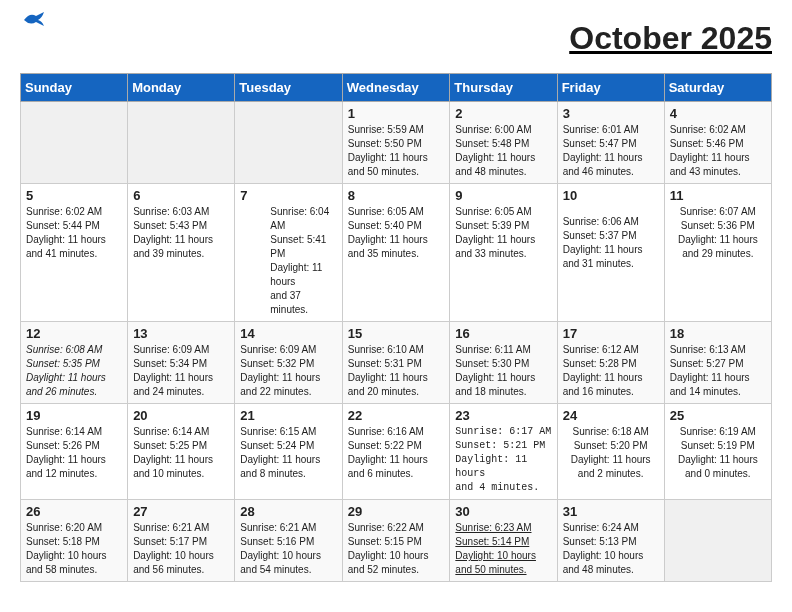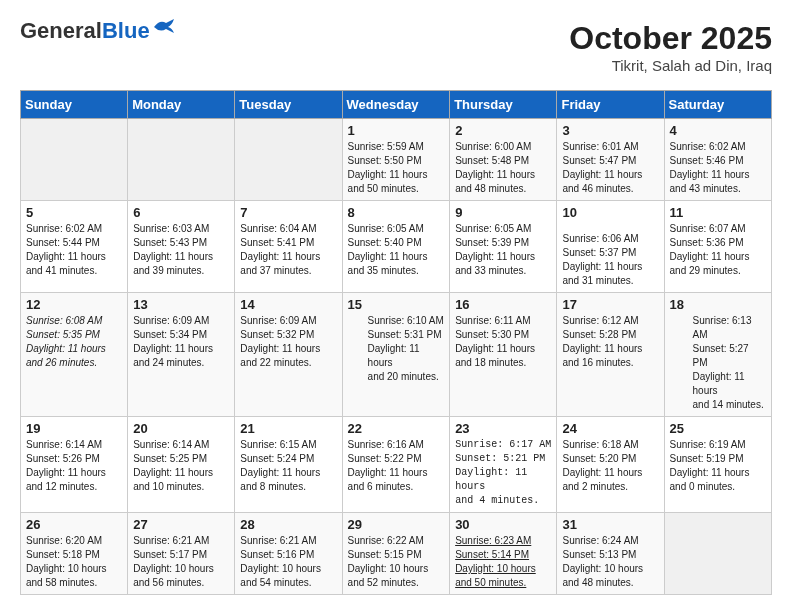--- a/index.html
+++ b/index.html
@@ -23,21 +23,22 @@
     }
     .logo-text {
       font-size: 22px;
       font-weight: bold;
       color: #1a1a1a;
       line-height: 1;
     }
     .logo-general { color: #333; }
     .logo-blue { color: #1565c0; }
     .title-block {
-      text-align: right;
+      text-align: left;
+      text-decoration: underline;
     }
     .title-block h1 {
       font-size: 32px;
       font-weight: bold;
       color: #222;
     }
     .title-block .subtitle {
       font-size: 15px;
       color: #444;
     }
@@ -82,32 +83,28 @@
       color: #222;
     }
     .empty { background: #f0f0f0 !important; }
   </style>
 </head>
 <body>
 
 <div class="header">
   <div class="logo">
     <div style="display:flex;align-items:center;">
-      <span class="logo-text">
-        <span class="logo-general">General</span><span class="logo-blue">Blue</span>
-      </span>
 
       <svg width="22" height="16" viewBox="0 0 22 16" style="margin-left:2px;margin-top:-8px;">
         <path d="M2,8 Q8,0 14,4 Q18,2 22,0 Q20,6 16,8 Q20,9 22,14 Q18,12 14,10 Q8,14 2,8Z" fill="#1565c0"></path>
       </svg>
     </div>
   </div>
   <div class="title-block">
     <h1>October 2025</h1>
-    <div class="subtitle">Tikrit, Salah ad Din, Iraq</div>
   </div>
 </div>
 
 <table class="calendar">
   <thead>
     <tr>
     <th>Sunday</th>
         <th>Monday</th>
         <th>Tuesday</th>
         <th>Wednesday</th>
@@ -160,21 +157,21 @@
         </td>
         <td>
           <span class="day-num">6</span>
           <div class="cell-info" style="white-space: pre-line;">Sunrise: 6:03 AM
 Sunset: 5:43 PM
 Daylight: 11 hours
 and 39 minutes.</div>
         </td>
         <td>
           <span class="day-num">7</span>
-          <div class="cell-info" style="white-space: pre-line;">Sunrise: 6:04 AM
+          <div class="cell-info" style="white-space: pre-line; margin-left: 30px;">Sunrise: 6:04 AM
 Sunset: 5:41 PM
 Daylight: 11 hours
 and 37 minutes.</div>
         </td>
         <td>
           <span class="day-num">8</span>
           <div class="cell-info" style="white-space: pre-line;">Sunrise: 6:05 AM
 Sunset: 5:40 PM
 Daylight: 11 hours
 and 35 minutes.</div>
@@ -188,21 +185,21 @@
         </td>
         <td>
           <span class="day-num">10</span>
           <div class="cell-info" style="white-space: pre-line; margin-top: 12px;">Sunrise: 6:06 AM
 Sunset: 5:37 PM
 Daylight: 11 hours
 and 31 minutes.</div>
         </td>
         <td>
           <span class="day-num">11</span>
-          <div class="cell-info" style="white-space: pre-line;">Sunrise: 6:07 AM
+          <div class="cell-info" style="white-space: pre-line; text-align: center;">Sunrise: 6:07 AM
 Sunset: 5:36 PM
 Daylight: 11 hours
 and 29 minutes.</div>
         </td>
       </tr>
       <tr>
         <td>
           <span class="day-num">12</span>
           <div class="cell-info" style="white-space: pre-line; font-style: italic;">Sunrise: 6:08 AM
 Sunset: 5:35 PM
@@ -218,42 +215,42 @@
         </td>
         <td>
           <span class="day-num">14</span>
           <div class="cell-info" style="white-space: pre-line;">Sunrise: 6:09 AM
 Sunset: 5:32 PM
 Daylight: 11 hours
 and 22 minutes.</div>
         </td>
         <td>
           <span class="day-num">15</span>
-          <div class="cell-info" style="white-space: pre-line; margin-left: 20px;">Sunrise: 6:10 AM
+          <div class="cell-info" style="white-space: pre-line;">Sunrise: 6:10 AM
 Sunset: 5:31 PM
 Daylight: 11 hours
 and 20 minutes.</div>
         </td>
         <td>
           <span class="day-num">16</span>
           <div class="cell-info" style="white-space: pre-line;">Sunrise: 6:11 AM
 Sunset: 5:30 PM
 Daylight: 11 hours
 and 18 minutes.</div>
         </td>
         <td>
           <span class="day-num">17</span>
           <div class="cell-info" style="white-space: pre-line;">Sunrise: 6:12 AM
 Sunset: 5:28 PM
 Daylight: 11 hours
 and 16 minutes.</div>
         </td>
         <td>
           <span class="day-num">18</span>
-          <div class="cell-info" style="white-space: pre-line; margin-left: 23px;">Sunrise: 6:13 AM
+          <div class="cell-info" style="white-space: pre-line;">Sunrise: 6:13 AM
 Sunset: 5:27 PM
 Daylight: 11 hours
 and 14 minutes.</div>
         </td>
       </tr>
       <tr>
         <td>
           <span class="day-num">19</span>
           <div class="cell-info" style="white-space: pre-line;">Sunrise: 6:14 AM
 Sunset: 5:26 PM
@@ -283,28 +280,28 @@
         </td>
         <td>
           <span class="day-num">23</span>
           <div class="cell-info" style="white-space: pre-line; font-family: Liberation Mono, monospace;">Sunrise: 6:17 AM
 Sunset: 5:21 PM
 Daylight: 11 hours
 and 4 minutes.</div>
         </td>
         <td>
           <span class="day-num">24</span>
-          <div class="cell-info" style="white-space: pre-line;">Sunrise: 6:18 AM
+          <div class="cell-info" style="white-space: pre-line; text-align: center;">Sunrise: 6:18 AM
 Sunset: 5:20 PM
 Daylight: 11 hours
 and 2 minutes.</div>
         </td>
         <td>
           <span class="day-num">25</span>
-          <div class="cell-info" style="white-space: pre-line;">Sunrise: 6:19 AM
+          <div class="cell-info" style="white-space: pre-line; text-align: center;">Sunrise: 6:19 AM
 Sunset: 5:19 PM
 Daylight: 11 hours
 and 0 minutes.</div>
         </td>
       </tr>
       <tr>
         <td>
           <span class="day-num">26</span>
           <div class="cell-info" style="white-space: pre-line;">Sunrise: 6:20 AM
 Sunset: 5:18 PM

